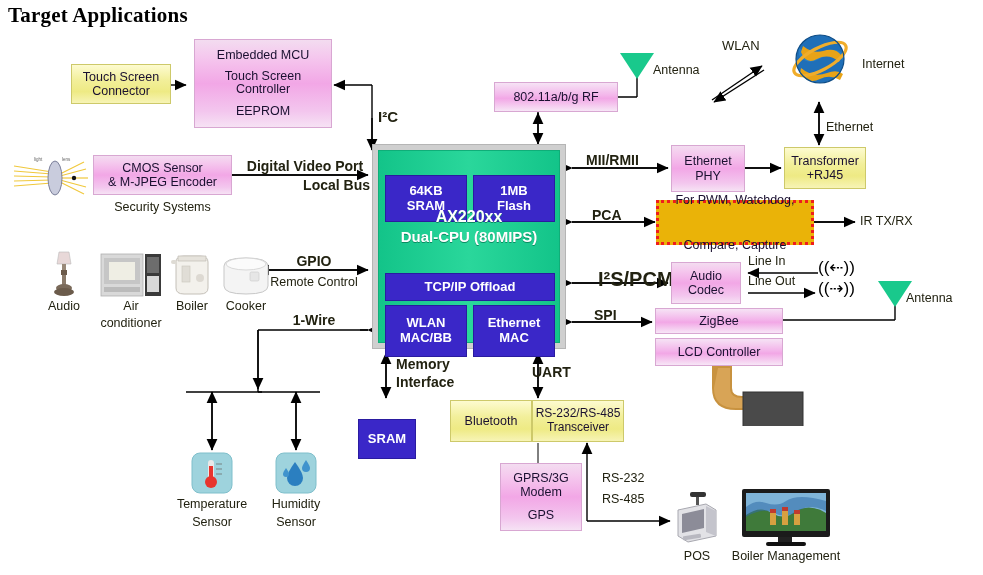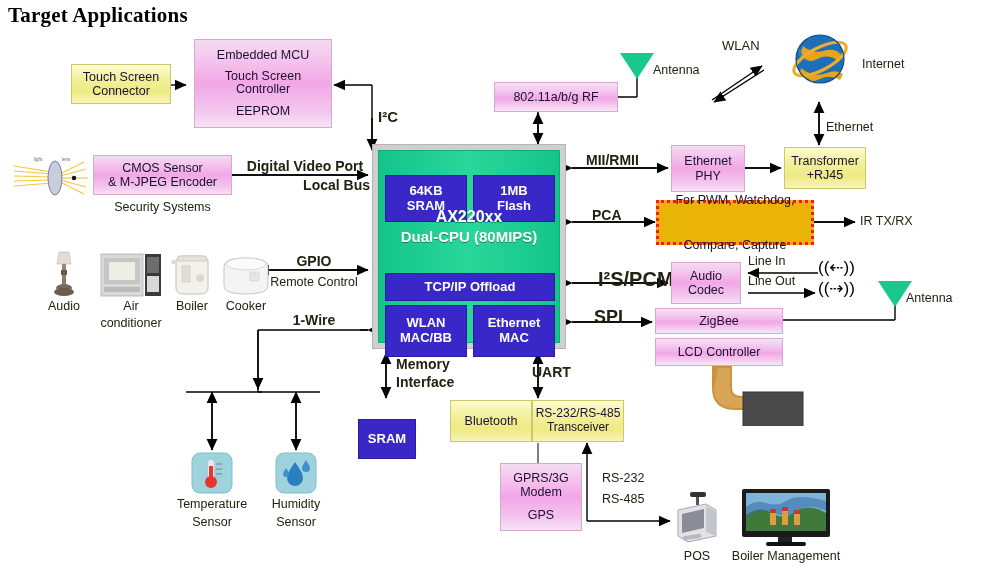--- a/index.html
+++ b/index.html
@@ -328,21 +328,21 @@
   <div class="abs lbl" style="left:748px;top:254px;">Line In</div>
   <div class="abs lbl" style="left:748px;top:274px;">Line Out</div>
 
   <svg class="abs" style="left:818px;top:256px;width:36px;height:22px;" viewBox="0 0 36 22">
     <text x="0" y="17" font-size="17" font-family="Liberation Sans, sans-serif" fill="#000">((⇠))</text>
   </svg>
   <svg class="abs" style="left:818px;top:277px;width:36px;height:22px;" viewBox="0 0 36 22">
     <text x="0" y="17" font-size="17" font-family="Liberation Sans, sans-serif" fill="#000">((⇢))</text>
   </svg>
 
-  <div class="abs lbl bold" style="left:594px;top:307px;font-size:18px;">SPI</div>
+  <div class="abs lbl bold" style="left:594px;top:307px;font-size:14px;">SPI</div>
   <div class="abs box pinkflat" style="left:655px;top:308px;width:128px;height:26px;">
     <span>ZigBee</span>
   </div>
   <div class="abs box pinkflat" style="left:655px;top:338px;width:128px;height:28px;">
     <span>LCD Controller</span>
   </div>
 
   <div class="abs antenna" style="left:878px;top:281px;"></div>
   <div class="abs lbl" style="left:906px;top:291px;">Antenna</div>
 

